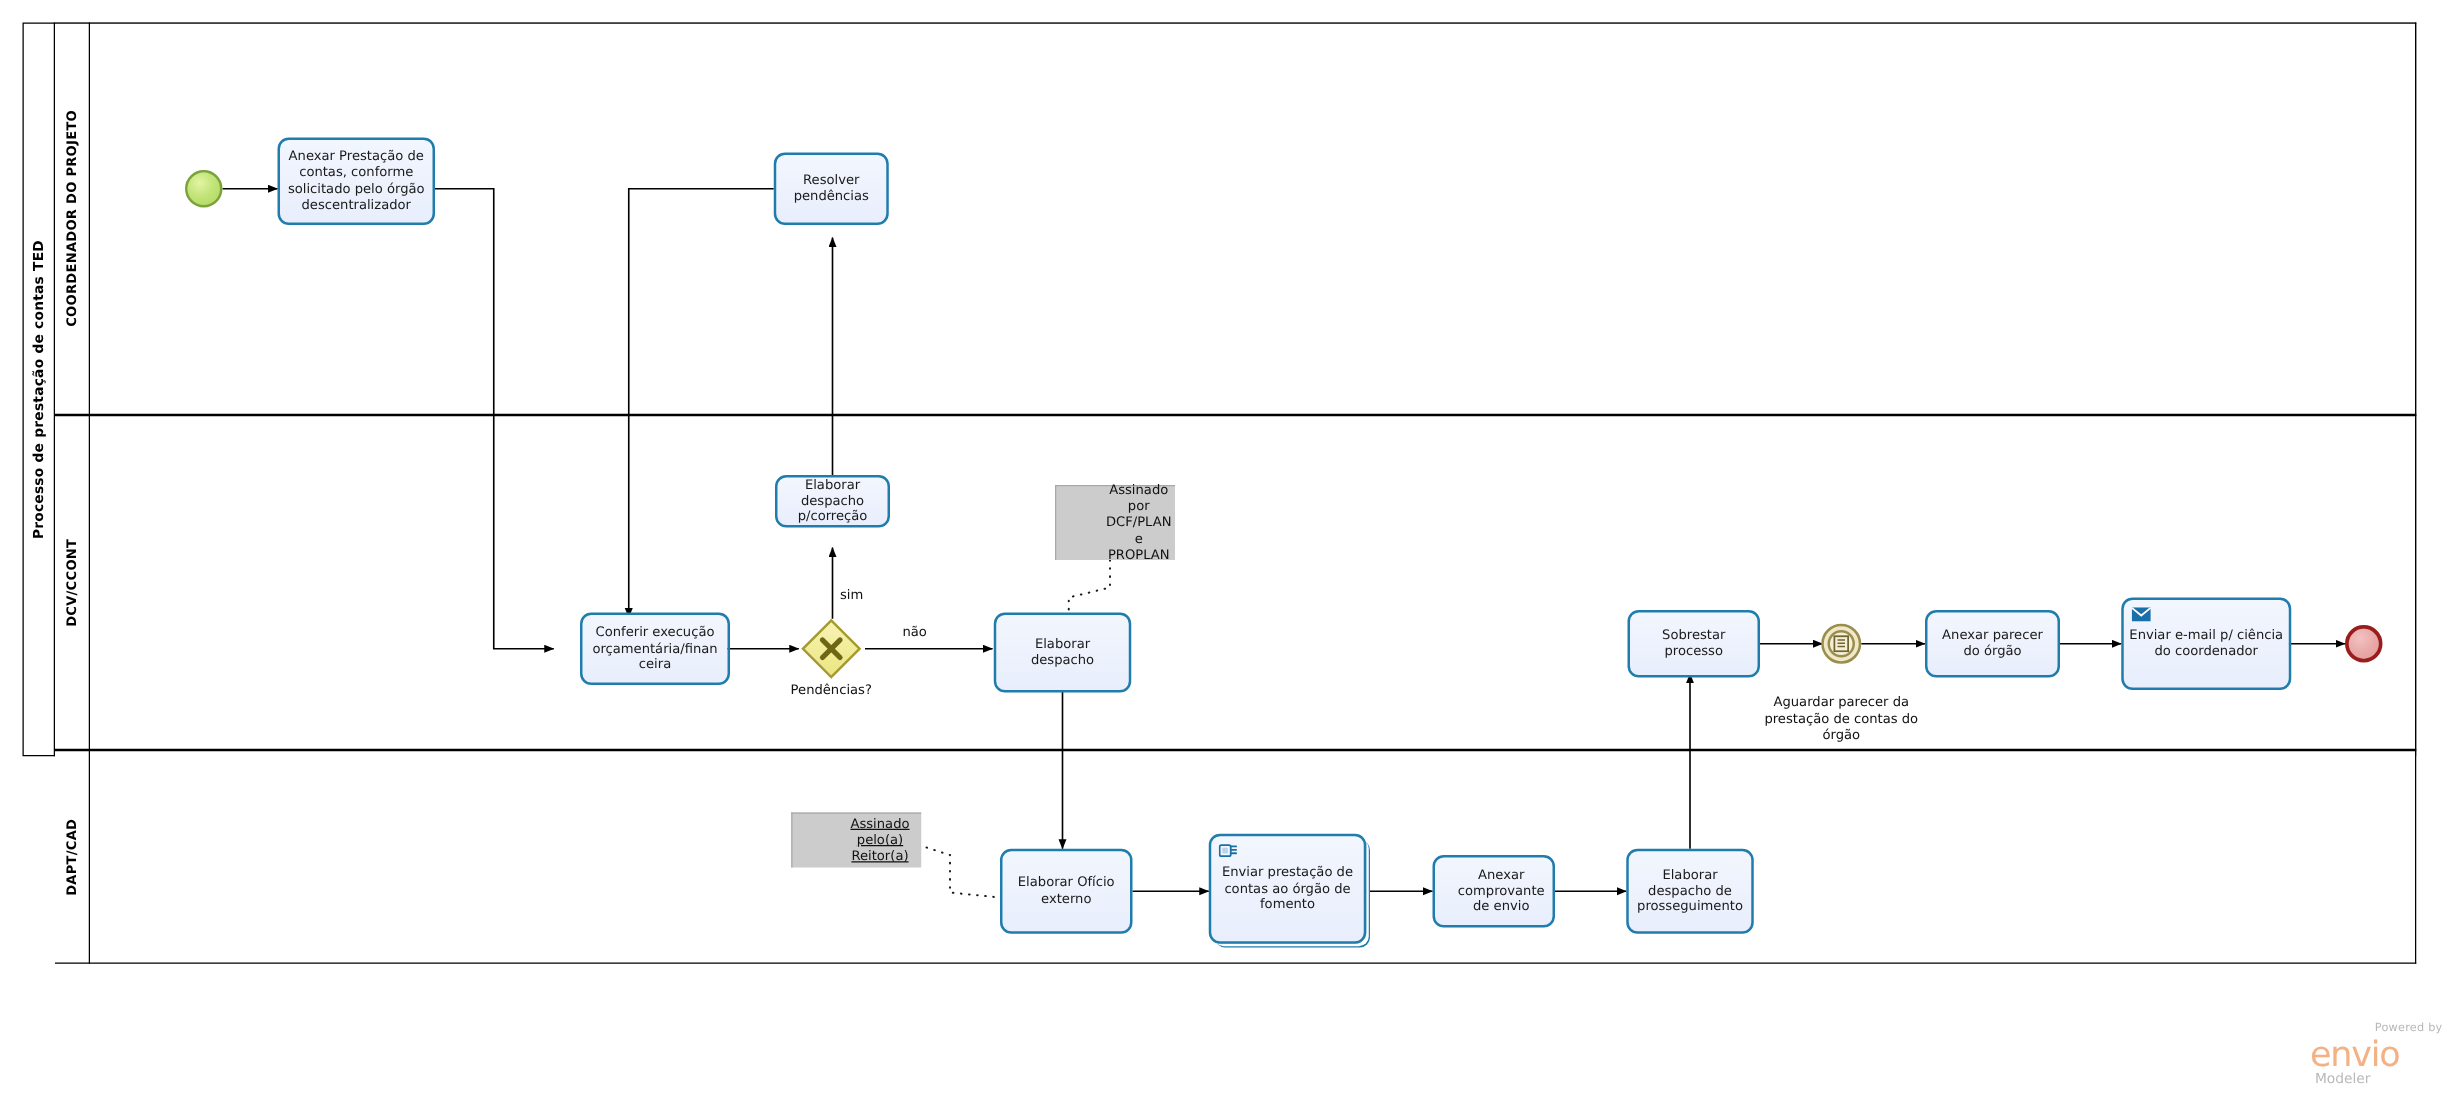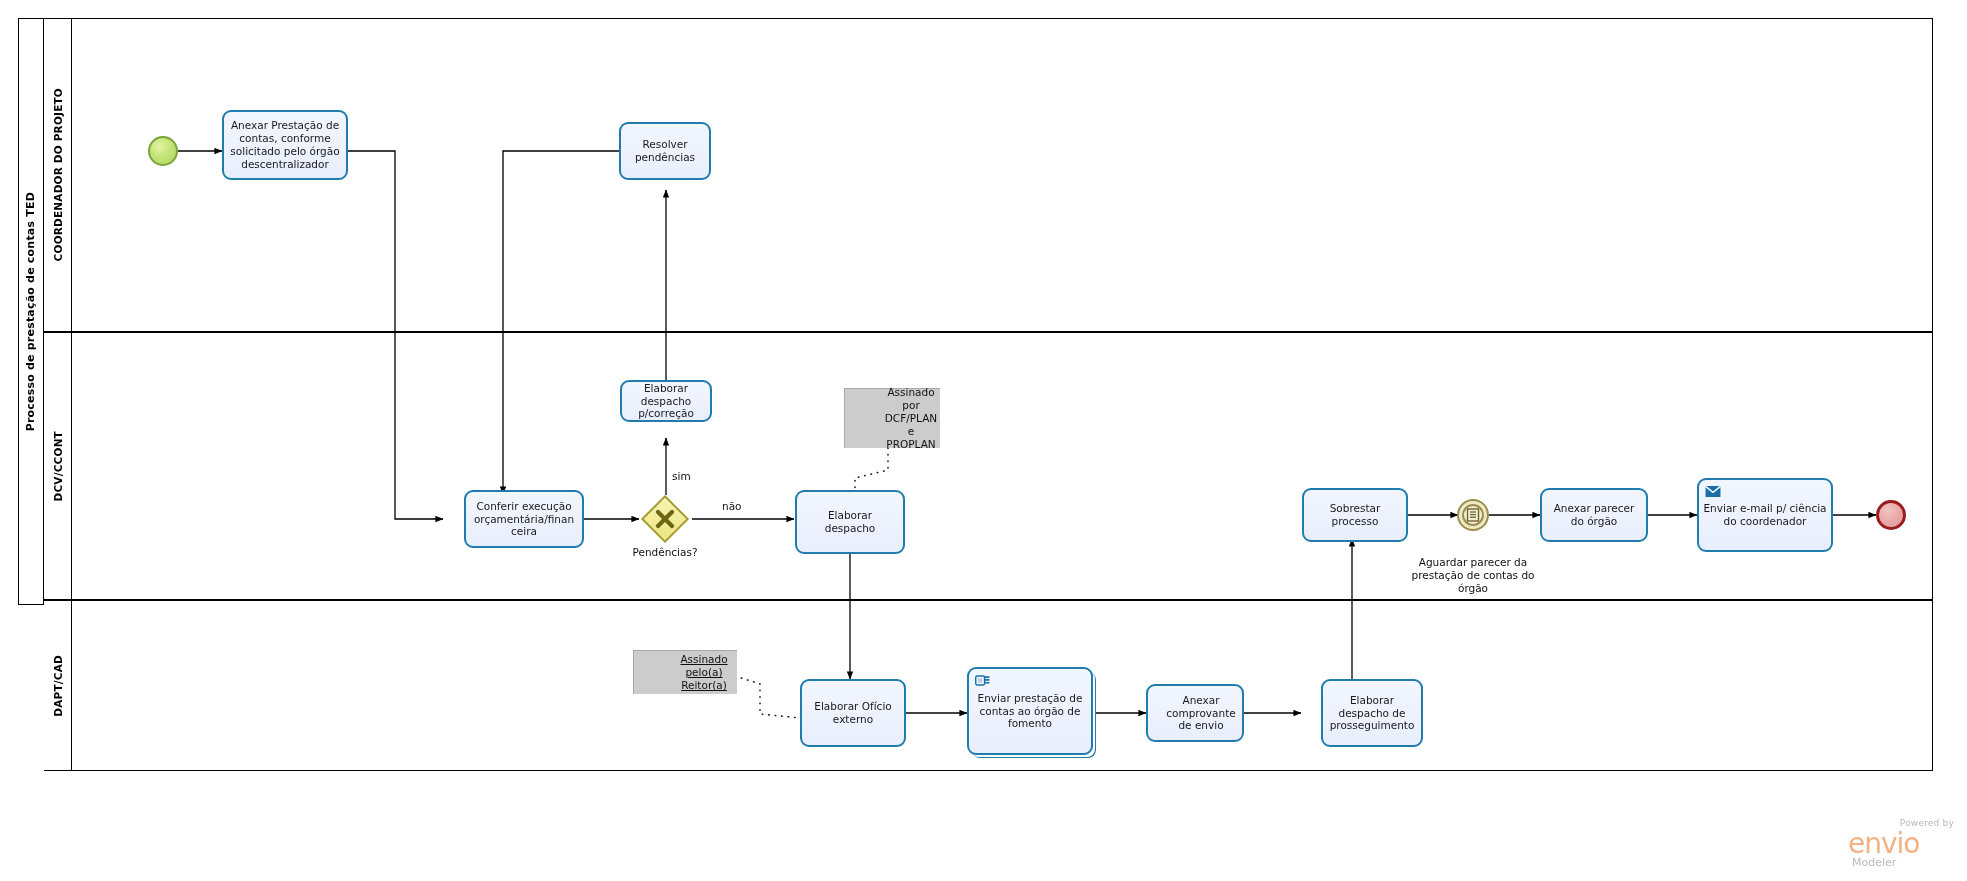--- a/index.html
+++ b/index.html
@@ -382,21 +382,21 @@
       <path d="M11,3.2 L15.6,3.2 M11,6.3 L15.6,6.3 M11,9.4 L15.6,9.4" stroke="#1a6fa8" stroke-width="1.7" stroke-linecap="round"></path>
       <rect x="3.2" y="4.4" width="5" height="5" fill="#1a6fa8" opacity="0.25"></rect>
     </svg>
     <span class="lbl">Enviar prestação de contas ao órgão de fomento</span>
   </div>
 
   <div class="task" style="left:1146px; top:684px; width:98px; height:58px;padding-left:16px;">
     <span class="lbl">Anexar comprovante de envio</span>
   </div>
 
-  <div class="task" style="left:1301px; top:679px; width:102px; height:68px;margin-left:20px;">
+  <div class="task" style="left:1301px; top:679px; width:102px; height:68px;">
     <span class="lbl">Elaborar despacho de prosseguimento</span>
   </div>
 
   <div class="annotation" style="left:844px; top:388px; width:96px; height:60px;">
     <span>Assinado por DCF/PLAN e PROPLAN</span>
   </div>
 
   <div class="annotation" style="left:633px; top:650px; width:104px; height:44px;text-decoration:underline;">
     <span>Assinado pelo(a) Reitor(a)</span>
   </div>

